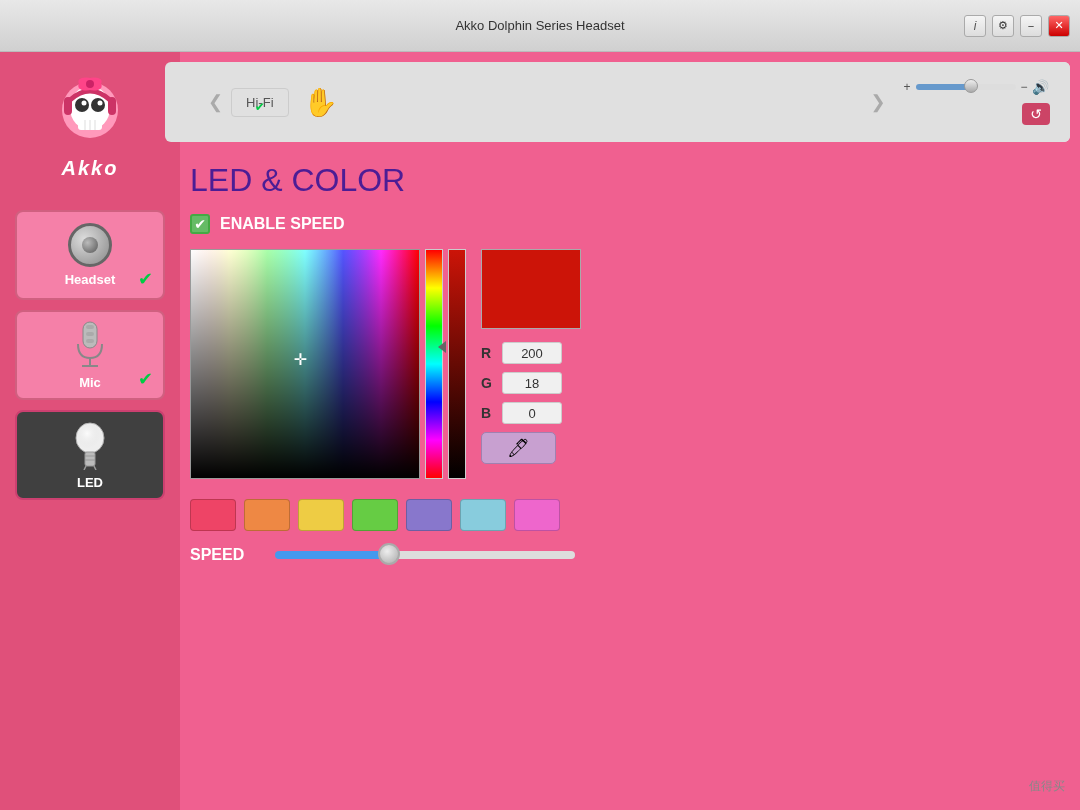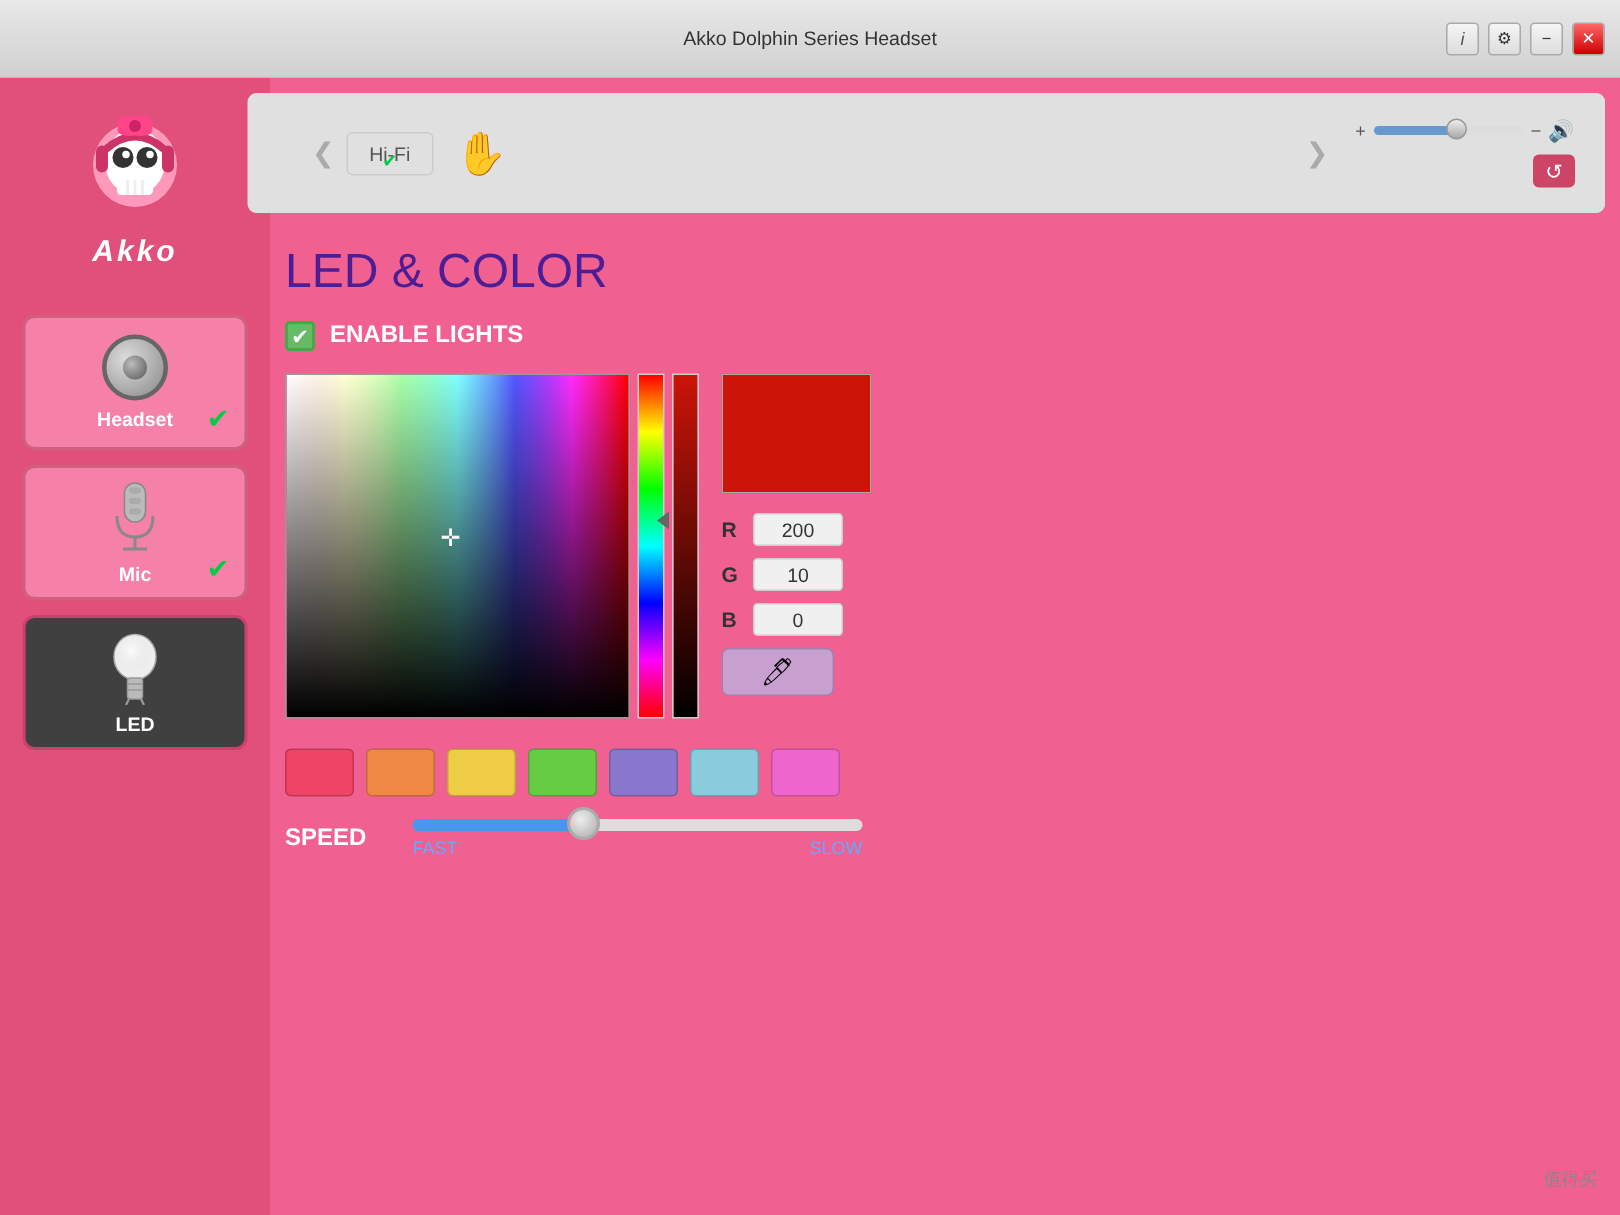--- a/index.html
+++ b/index.html
@@ -614,21 +614,21 @@
         </div>
       </div>
     </div>
 
     <div class="main-panel">
 
       <div class="section-title">LED &amp; COLOR</div>
 
       <div class="enable-lights-row">
         <div class="checkbox-custom">✔</div>
-        <span class="enable-label">ENABLE LIGHTS</span>
+        <span class="enable-label">ENABLE SPEED</span>
       </div>
 
       <div class="color-area">
         <div class="color-picker-container">
 
           <div class="color-gradient-canvas">
             <div class="cg-layer1"></div>
             <div class="cg-layer2"></div>
             <div class="cg-layer3"></div>
             <span class="cursor-crosshair">✛</span>
@@ -642,21 +642,21 @@
         </div>
 
         <div class="rgb-section">
           <div class="color-preview"></div>
           <div class="rgb-row">
             <span class="rgb-label">R</span>
             <div class="rgb-input">200</div>
           </div>
           <div class="rgb-row">
             <span class="rgb-label">G</span>
-            <div class="rgb-input">10</div>
+            <div class="rgb-input">18</div>
           </div>
           <div class="rgb-row">
             <span class="rgb-label">B</span>
             <div class="rgb-input">0</div>
           </div>
           <div class="eyedropper-btn">
             <span>🖊</span>
           </div>
         </div>
       </div>
@@ -671,24 +671,20 @@
         <div class="swatch" style="background:#ee66cc;"></div>
       </div>
 
 
       <div class="speed-row">
         <span class="speed-label">SPEED</span>
         <div class="speed-slider-container">
           <div class="speed-track">
             <div class="speed-handle"></div>
           </div>
-          <div class="speed-labels">
-            <span class="speed-fast">FAST</span>
-            <span class="speed-slow">SLOW</span>
-          </div>
         </div>
       </div>
 
     </div>
   </div>
 </div>
 
 <div class="watermark">
   值得买
 </div>

